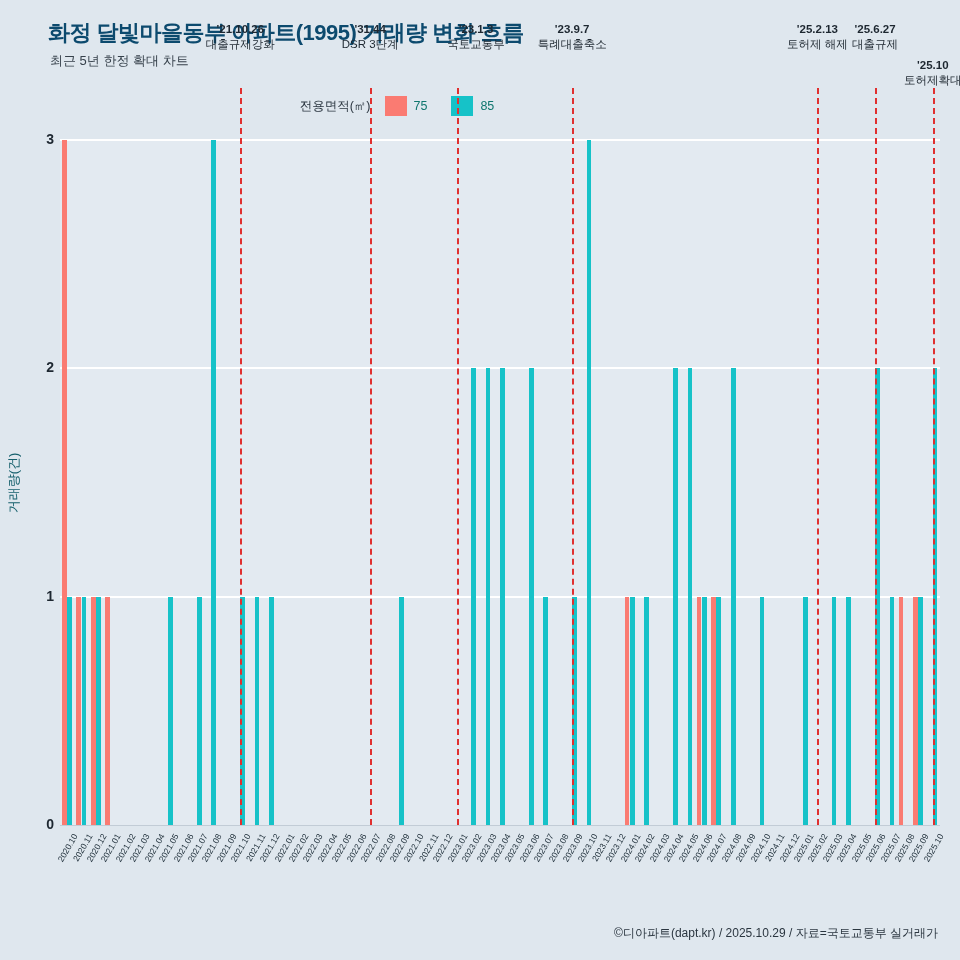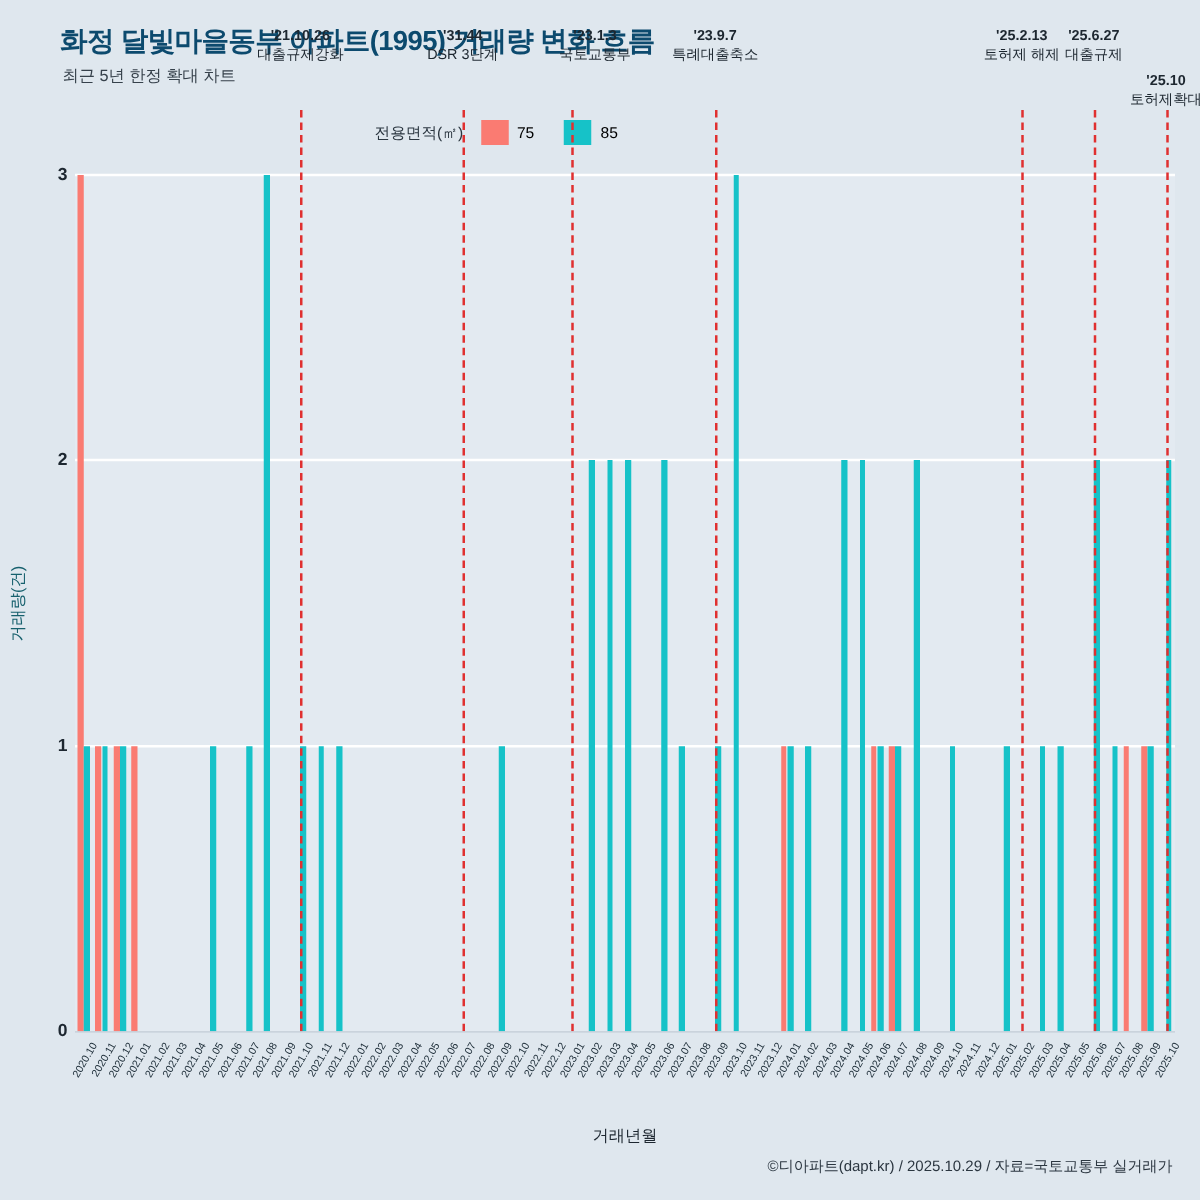--- a/index.html
+++ b/index.html
@@ -55,21 +55,21 @@
     gap: 7px;
     margin-right: 14px;
   }
   .legend-swatch {
     width: 22px;
     height: 20px;
     display: inline-block;
   }
   .legend-label {
     font-size: 12.5px;
-    color: #000000;
+    color: #0f766e;
   }
   
   .plot {
     position: absolute;
     left: 60px;
     top: 140px;
     width: 880px;
     height: 685px;
   }
   .plot-bg {
@@ -311,16 +311,15 @@
       <div class="xtick" style="left: 761.377px;">2025.02</div>
       <div class="xtick" style="left: 775.803px;">2025.03</div>
       <div class="xtick" style="left: 790.23px;">2025.04</div>
       <div class="xtick" style="left: 804.656px;">2025.05</div>
       <div class="xtick" style="left: 819.082px;">2025.06</div>
       <div class="xtick" style="left: 833.508px;">2025.07</div>
       <div class="xtick" style="left: 847.934px;">2025.08</div>
       <div class="xtick" style="left: 862.361px;">2025.09</div>
       <div class="xtick" style="left: 876.787px;">2025.10</div>
     </div>
-  <div class="xlabel">거래년월</div>
 </div>
 
 <div class="footer">©디아파트(dapt.kr) / 2025.10.29 / 자료=국토교통부 실거래가</div>
 
 </body></html>

